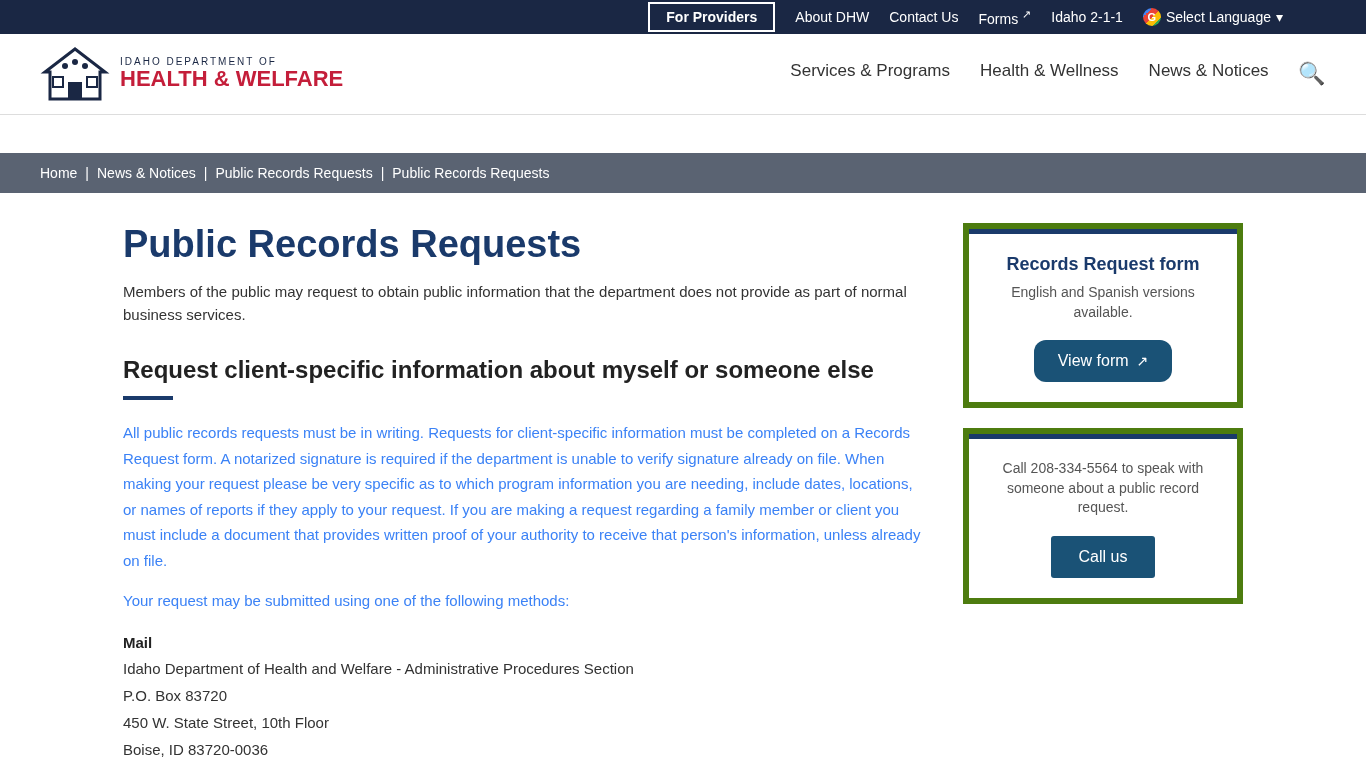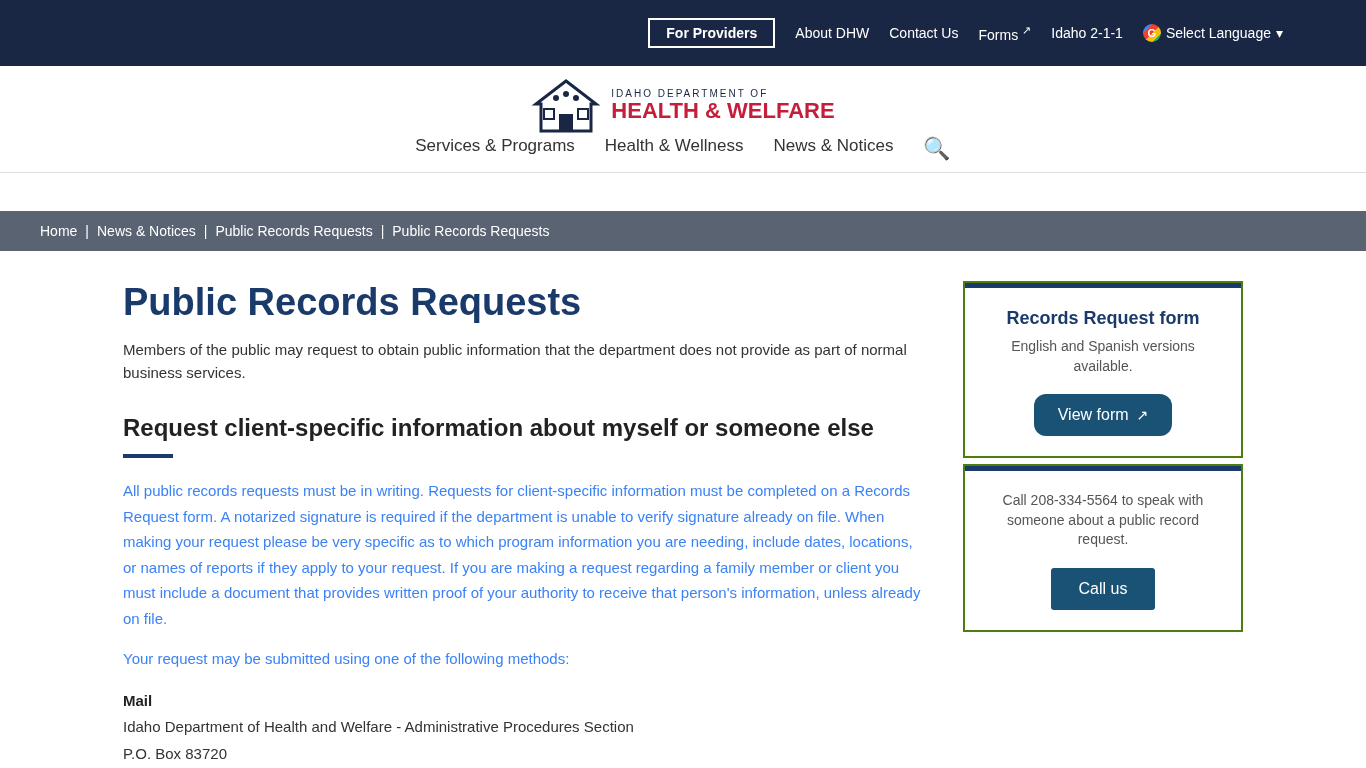--- a/index.html
+++ b/index.html
@@ -5,21 +5,21 @@
     * { margin: 0; padding: 0; box-sizing: border-box; }
     body { font-family: Arial, sans-serif; font-size: 15px; color: #333; background: #fff; }
 
     
     .top-bar {
       background: #1a2744;
       color: #fff;
       display: flex;
       align-items: center;
       justify-content: center;
-      padding: 18px 20px;
+      padding: 2px 20px;
       gap: 20px;
       font-size: 14px;
     }
     .top-bar-inner {
       display: flex;
       align-items: center;
       gap: 20px;
       max-width: 1200px;
       width: 100%;
       justify-content: flex-end;
@@ -65,21 +65,20 @@
     }
 
     
     .header {
       display: flex;
       align-items: center;
       padding: 10px 40px;
       background: #fff;
       border-bottom: 1px solid #ddd;
       justify-content: space-between;
-      flex-direction: column;
     }
     .logo-area {
       display: flex;
       align-items: center;
       gap: 10px;
       text-decoration: none;
     }
     .logo-icon {
       width: 70px;
       height: 60px;
@@ -200,22 +199,22 @@
       line-height: 1.8;
       color: #333;
     }
 
     
     .sidebar {
       width: 280px;
       flex-shrink: 0;
     }
     .sidebar-card {
-      border: 2px solid #4d7c0f;
-      margin-bottom: 6px;
+      border: 6px solid #4d7c0f;
+      margin-bottom: 20px;
       overflow: hidden;
     }
     .sidebar-card-top {
       background: #1a3a6b;
       height: 5px;
     }
     .sidebar-card-body {
       padding: 20px;
       text-align: center;
     }

